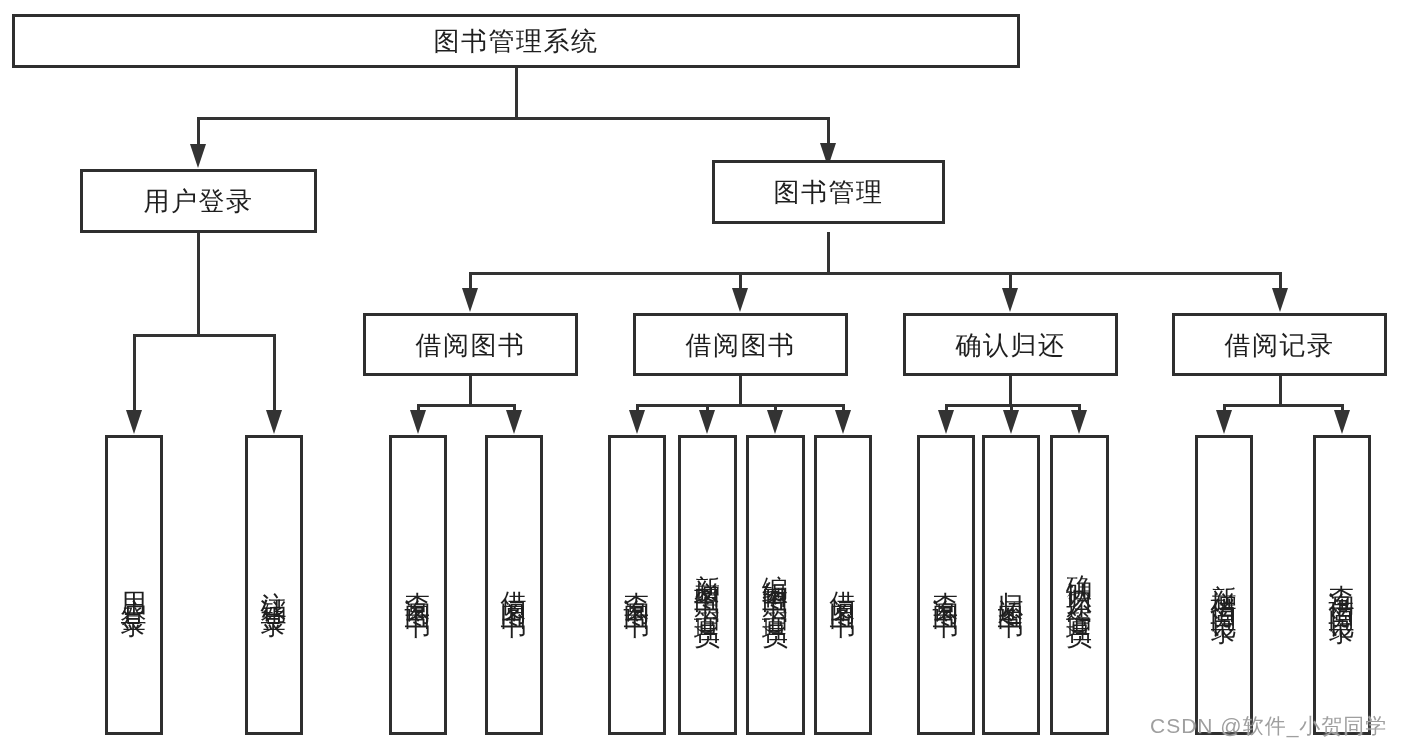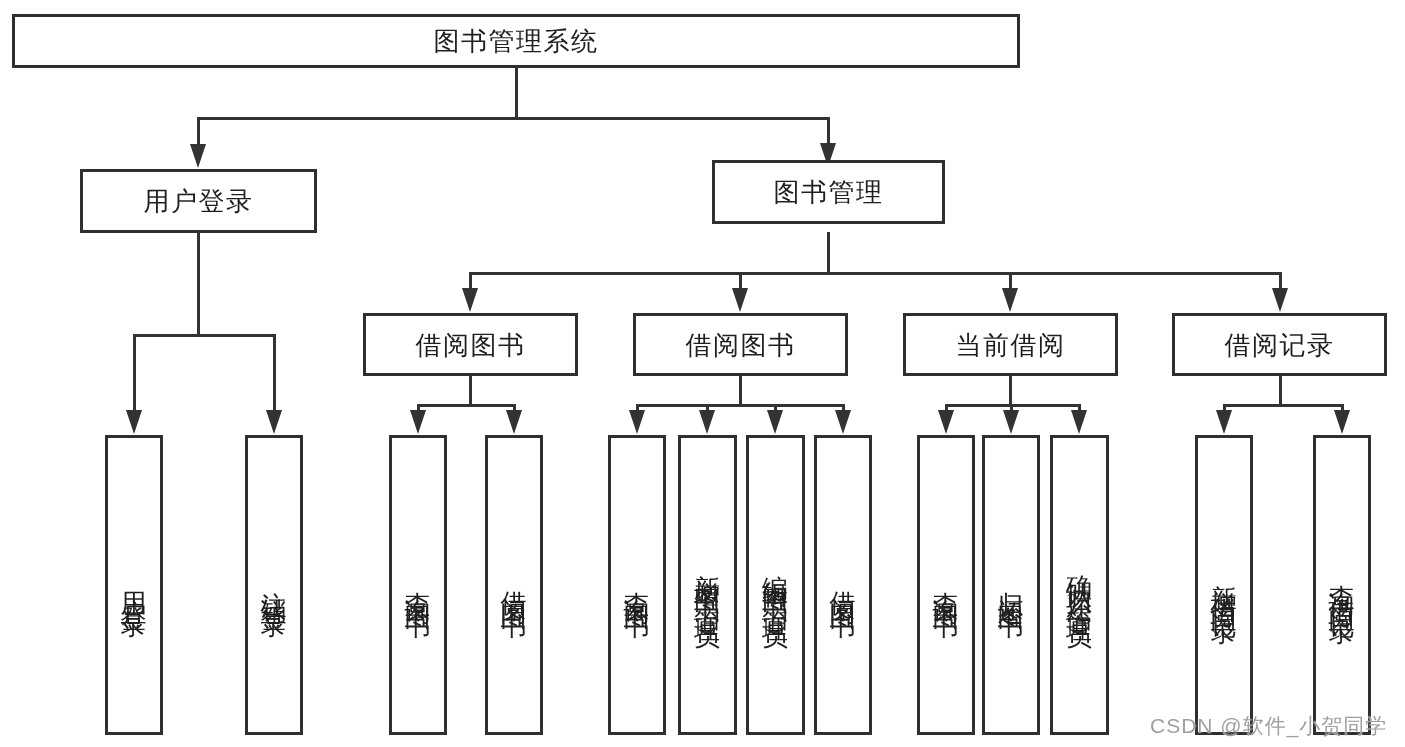--- a/index.html
+++ b/index.html
@@ -134,21 +134,21 @@
       <div class="node h" style="left: 712px; top: 160px; width: 233px; height: 64px;">
         <span class="label">图书管理</span>
       </div>
       <div class="node h" style="left: 363px; top: 313px; width: 215px; height: 63px;">
         <span class="label">借阅图书</span>
       </div>
       <div class="node h" style="left: 633px; top: 313px; width: 215px; height: 63px;">
         <span class="label">借阅图书</span>
       </div>
       <div class="node h" style="left: 903px; top: 313px; width: 215px; height: 63px;">
-        <span class="label">当前借阅</span>
+        <span class="label">确认归还</span>
       </div>
       <div class="node h" style="left: 1172px; top: 313px; width: 215px; height: 63px; text-align: right;">
         <span class="label">借阅记录</span>
       </div>
       <div class="node v" style="left: 105px; top: 435px; width: 58px; height: 300px;">
         <span class="label">用户登录</span>
       </div>
       <div class="node v" style="left: 245px; top: 435px; width: 58px; height: 300px;">
         <span class="label">注销登录</span>
       </div>

